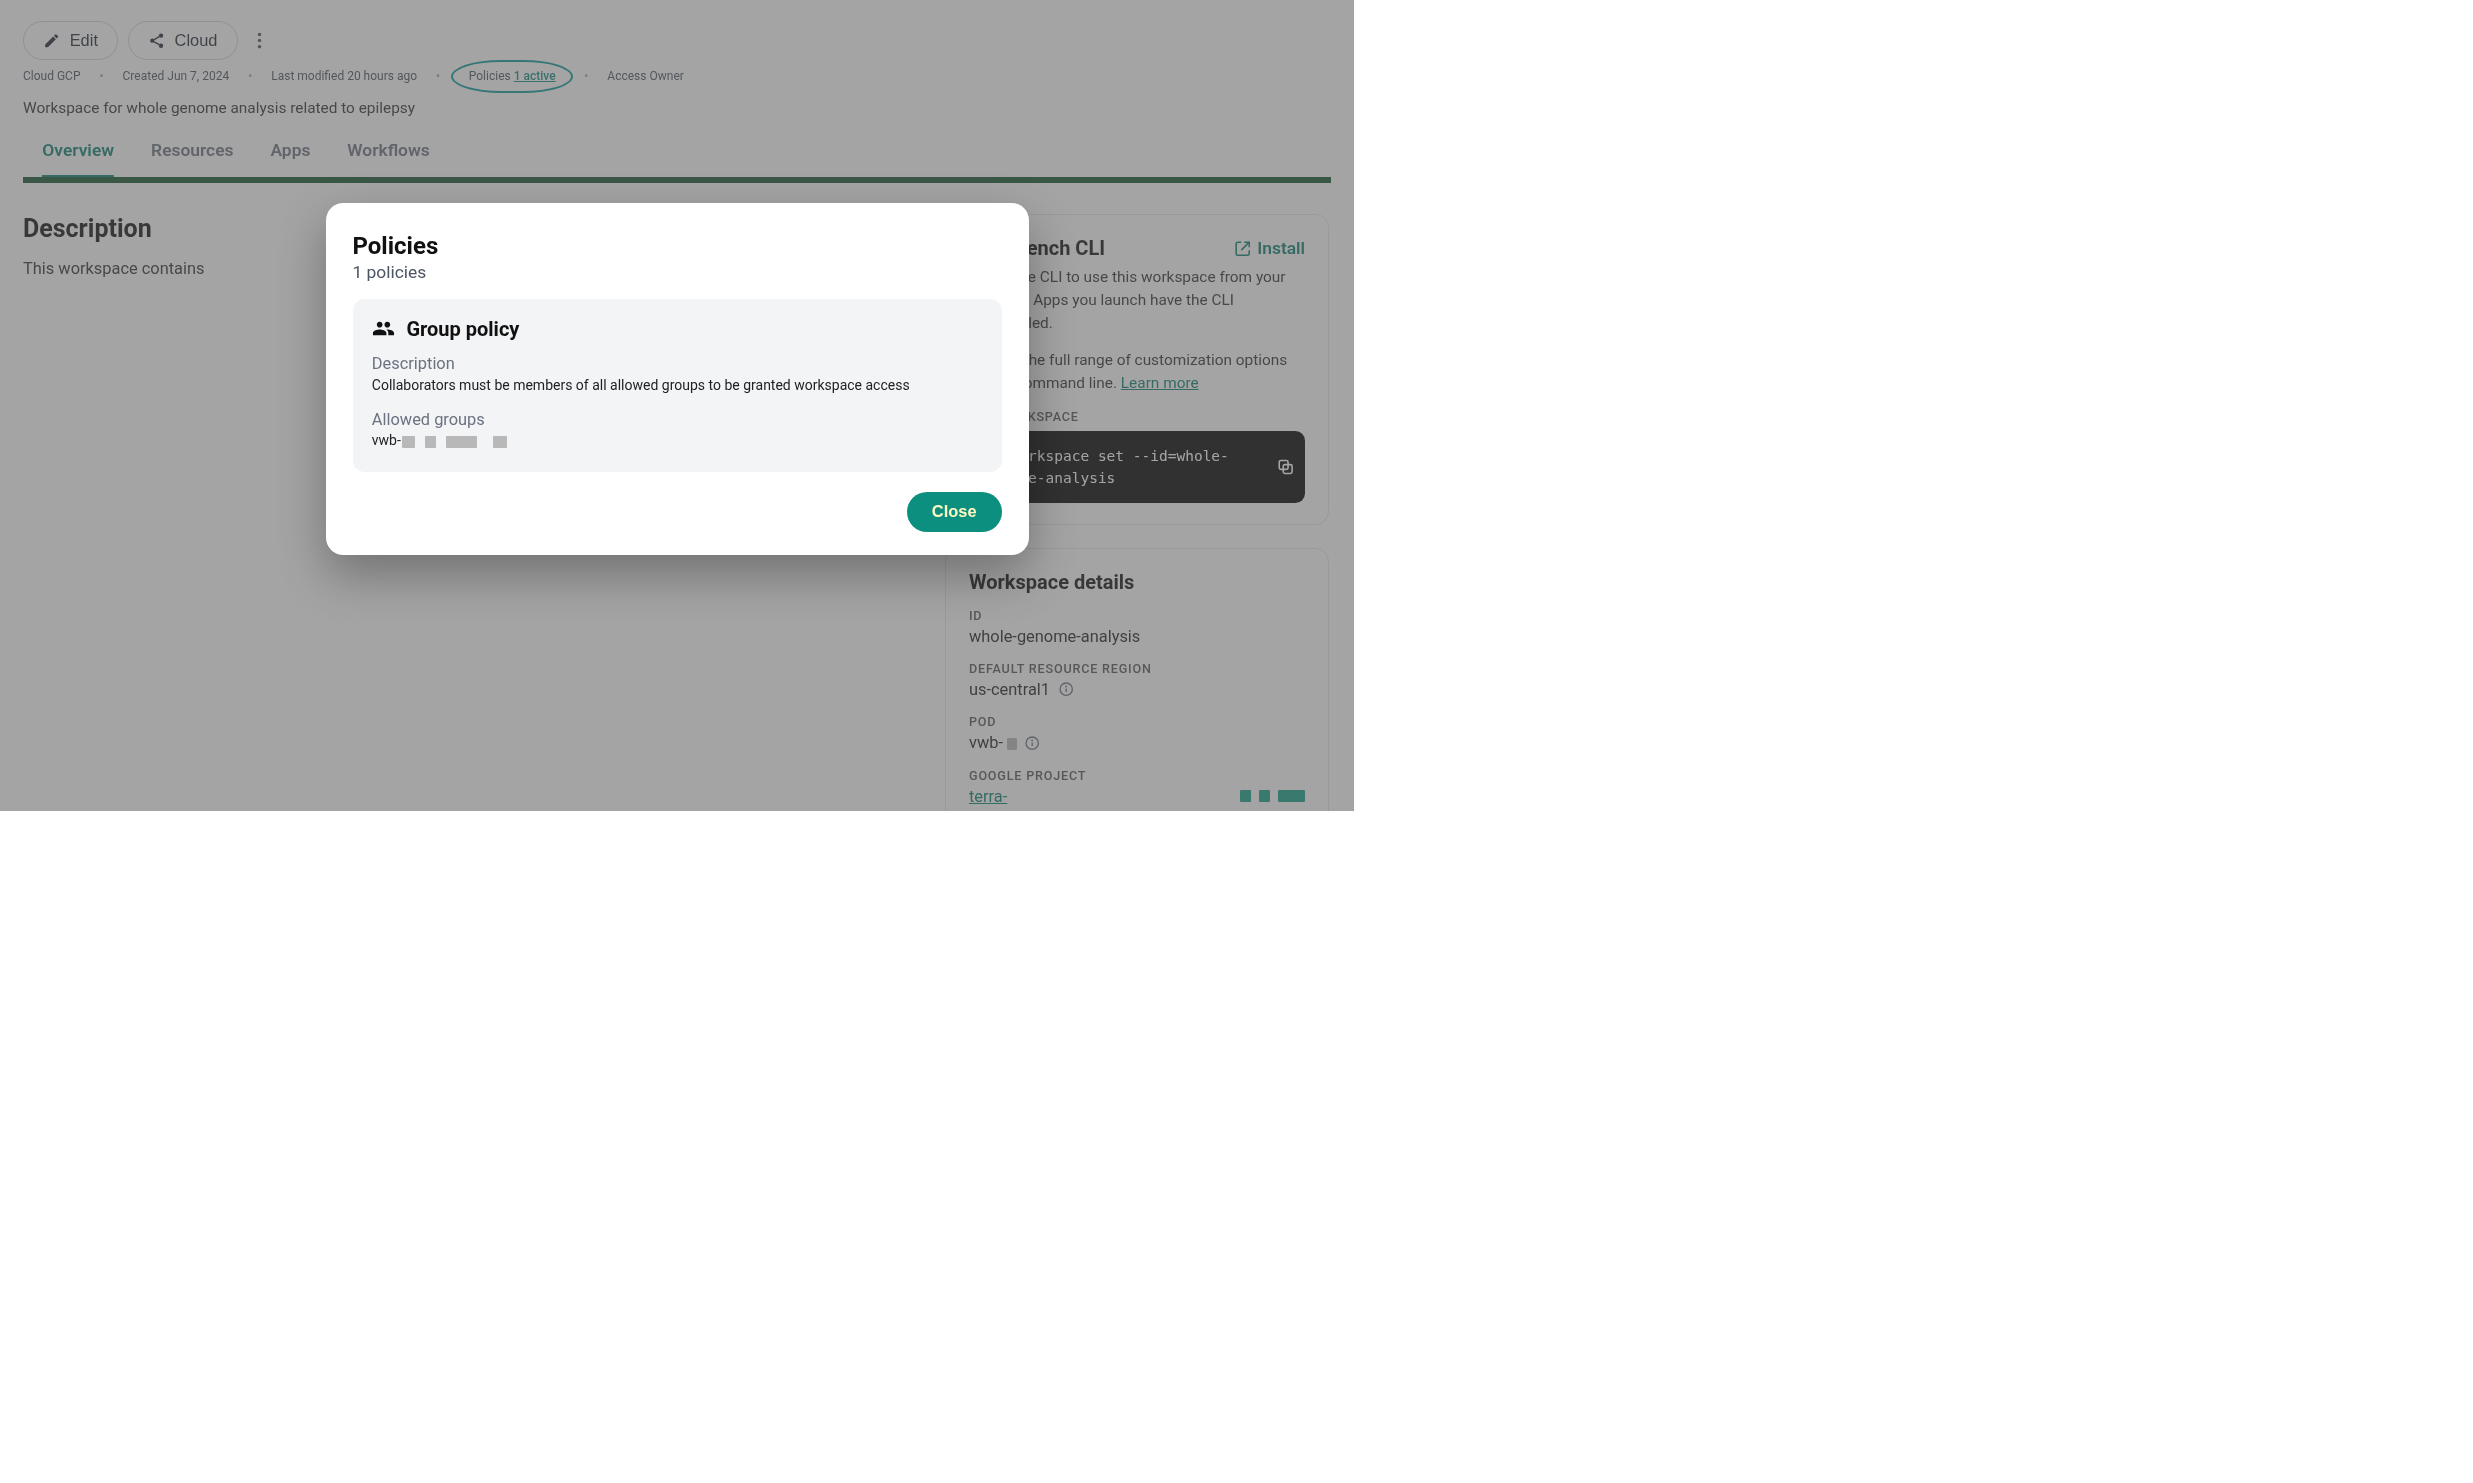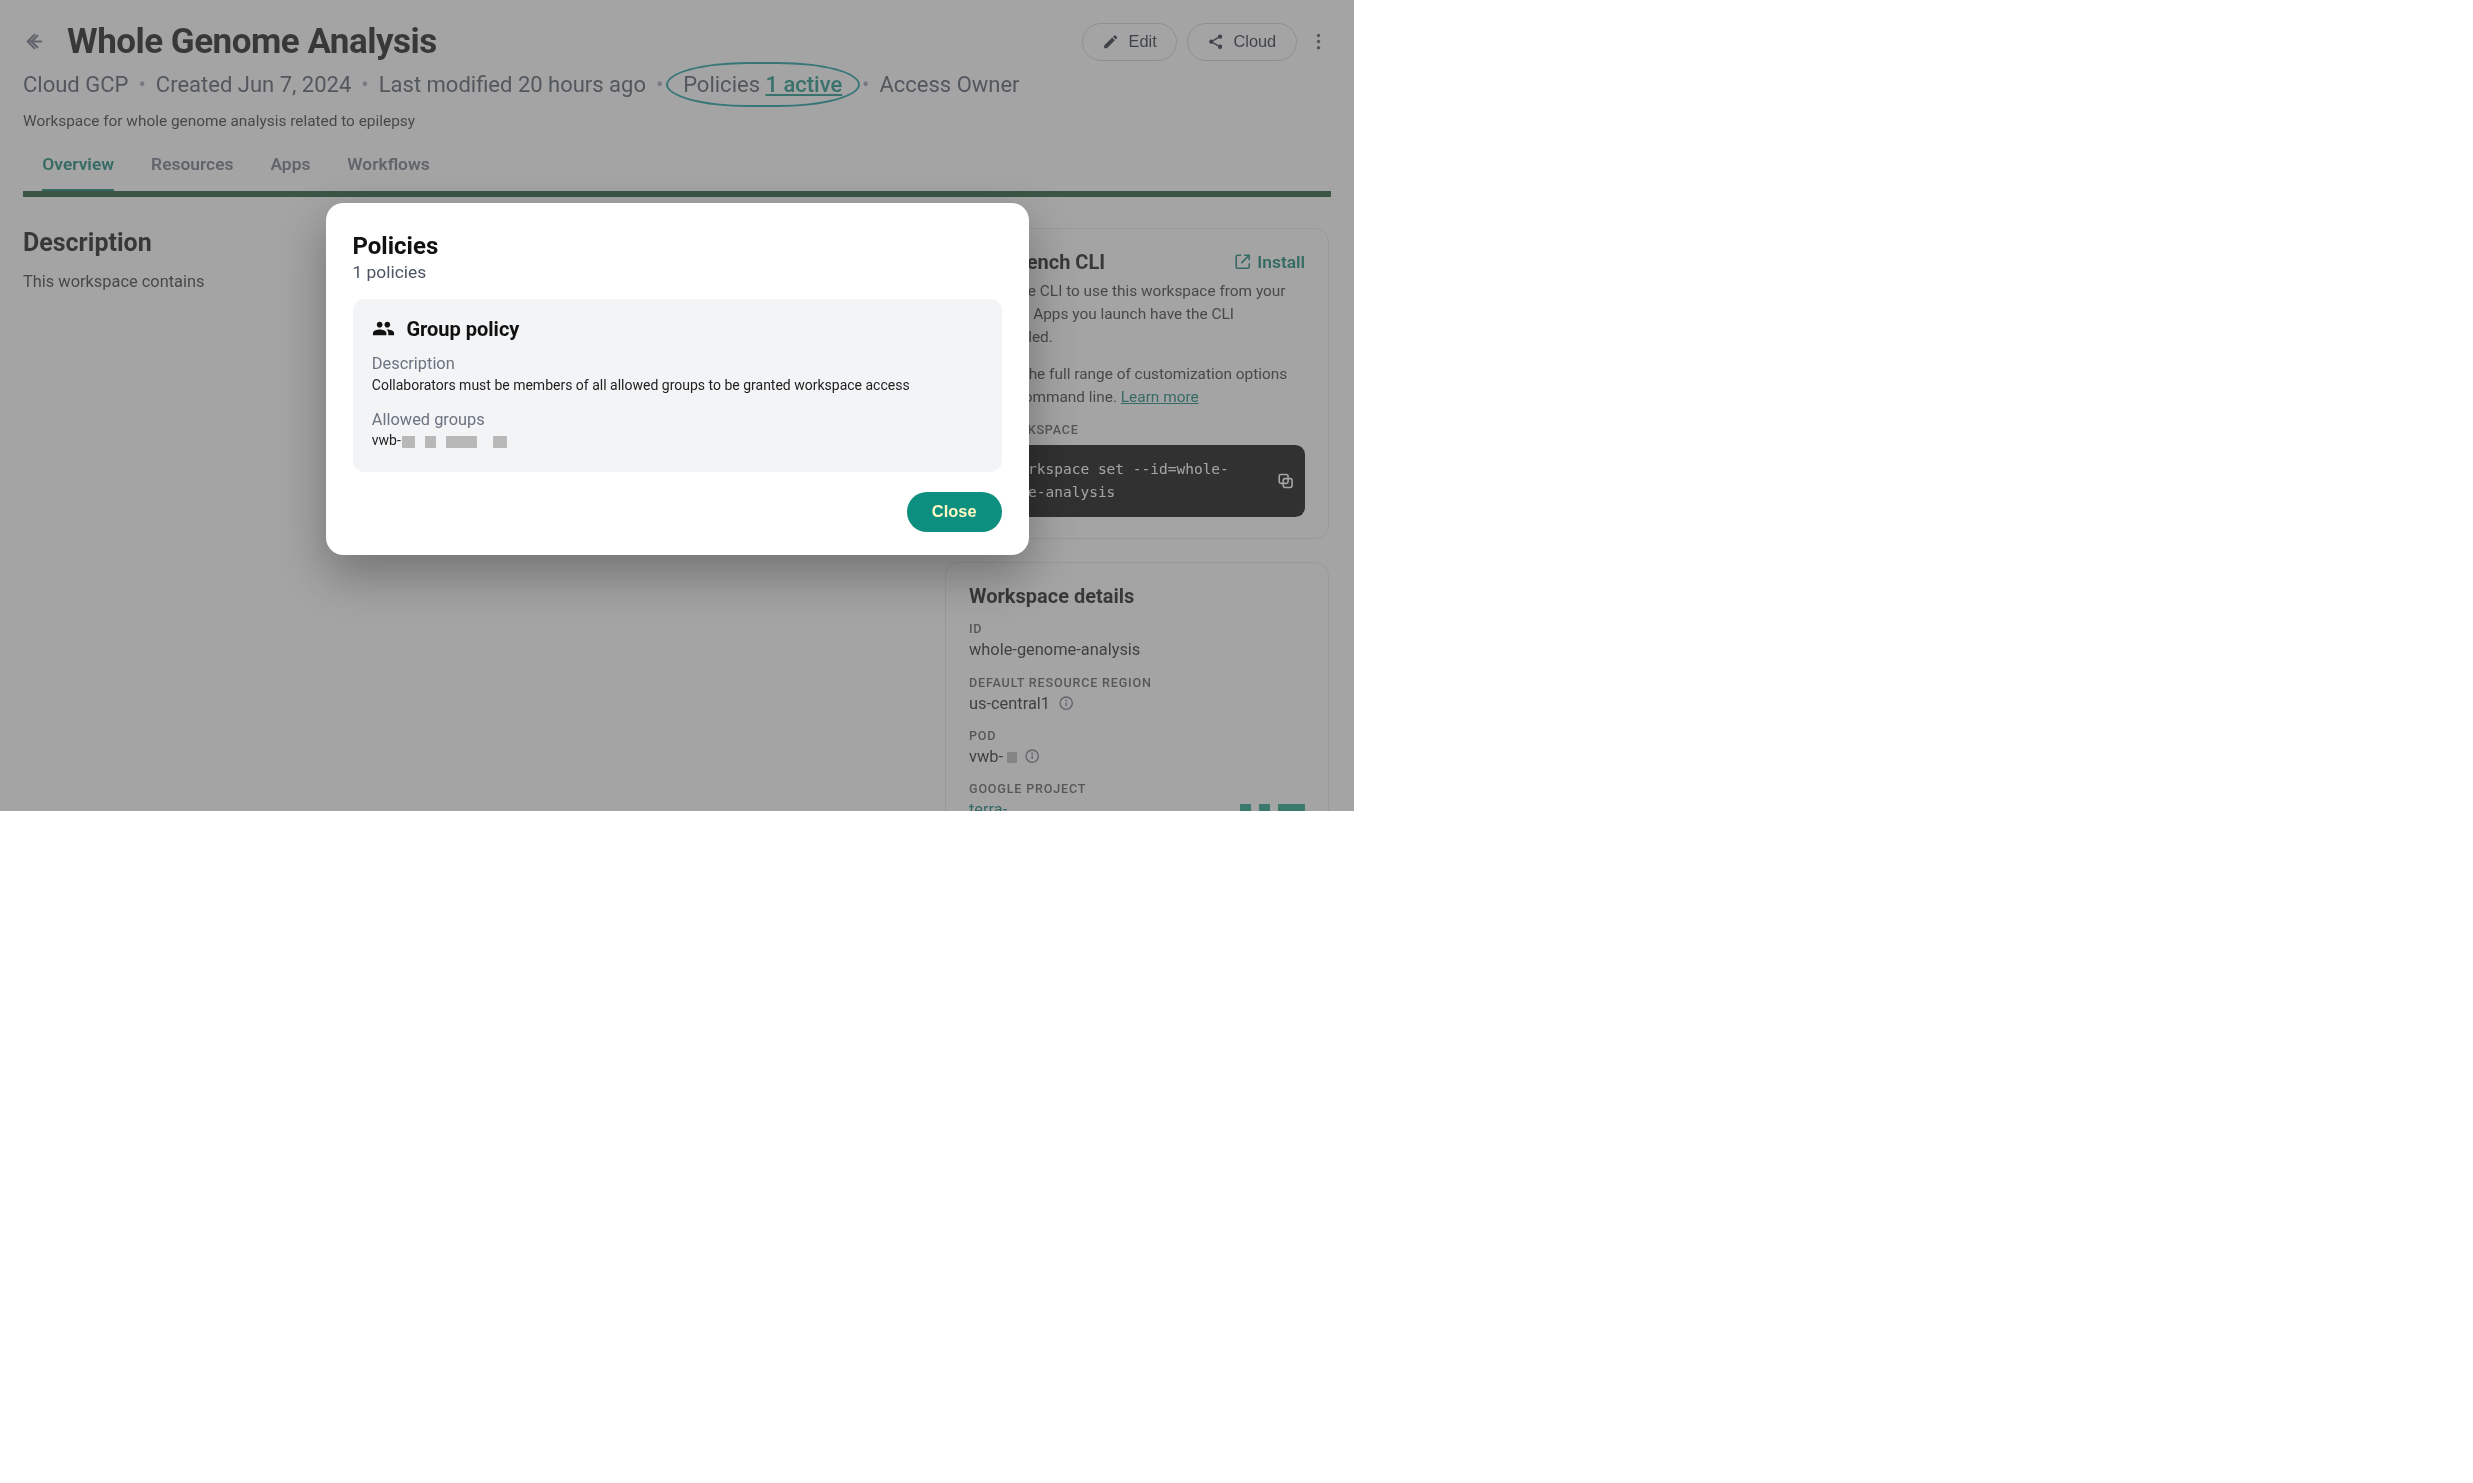--- a/index.html
+++ b/index.html
@@ -24,22 +24,22 @@
   .title-actions { display: flex; align-items: center; gap: 9.7px; }
   .pill-btn {
     display: inline-flex; align-items: center; gap: 9px;
     border: 1px solid #d0d3d7; border-radius: 21px;
     padding: 8.7px 19.3px; font-size: 16.4px; font-weight: 500;
     background: #fff; cursor: pointer; color: #1f2937;
   }
   .kebab { color: #555; cursor: pointer; padding: 3.9px 1.9px; }
 
   .meta-row {
-    display: flex; align-items: center; gap: 10px;
-    font-size: 22px; color: #4b5563; flex-wrap: wrap;
+    display: flex; align-items: center; gap: 19px;
+    font-size: 12px; color: #4b5563; flex-wrap: wrap;
     padding: 0 0 7.7px 0;
   }
   .meta-sep { color: #9ca3af; }
   .policies-chip { position: relative; padding: 3.9px 9.7px; }
   .policies-chip .ring {
     position: absolute; inset: -5.8px -7.7px;
     border: 2.4px solid #0d9a9a; border-radius: 50%/60%;
   }
   .policies-link { color: #128f85; font-weight: 500; text-decoration: underline; cursor: pointer; }
 
@@ -108,31 +108,20 @@
     background: #0d8f7f; color: #fef9c3; border: none; border-radius: 23px;
     padding: 10.6px 25px; font-size: 16.4px; font-weight: 600; cursor: pointer;
   }
   svg { display: block; }
 </style>
 </head>
 <body>
 
 <div class="page">
   <div class="titlebar">
-    <div class="title-left">
-      <span class="back-arrow">
-        <svg width="23" height="23" viewBox="0 0 24 24" fill="none" stroke="currentColor" stroke-width="2.3" stroke-linecap="round" stroke-linejoin="round">
-            <polyline points="15 18 9 12 15 6"></polyline>
-            <line x1="9" y1="12" x2="20" y2="12" style="display:none"></line>
-            <path d="M19 12H5"></path>
-            <polyline points="12 19 5 12 12 5"></polyline>
-          </svg>
-      </span>
-      <h1 class="page-title">Whole Genome Analysis</h1>
-    </div>
     <div class="title-actions">
       <button class="pill-btn">
         <svg width="17.4" height="17.4" viewBox="0 0 24 24" fill="currentColor">
             <path d="M3 17.25V21h3.75L17.81 9.94l-3.75-3.75L3 17.25zM20.71 7.04a1 1 0 0 0 0-1.41l-2.34-2.34a1 1 0 0 0-1.41 0l-1.83 1.83 3.75 3.75 1.83-1.83z"></path>
           </svg>
         <span>Edit</span>
       </button>
       <button class="pill-btn">
         <svg width="17.4" height="17.4" viewBox="0 0 24 24" fill="currentColor">
             <circle cx="18" cy="5" r="3"></circle>

